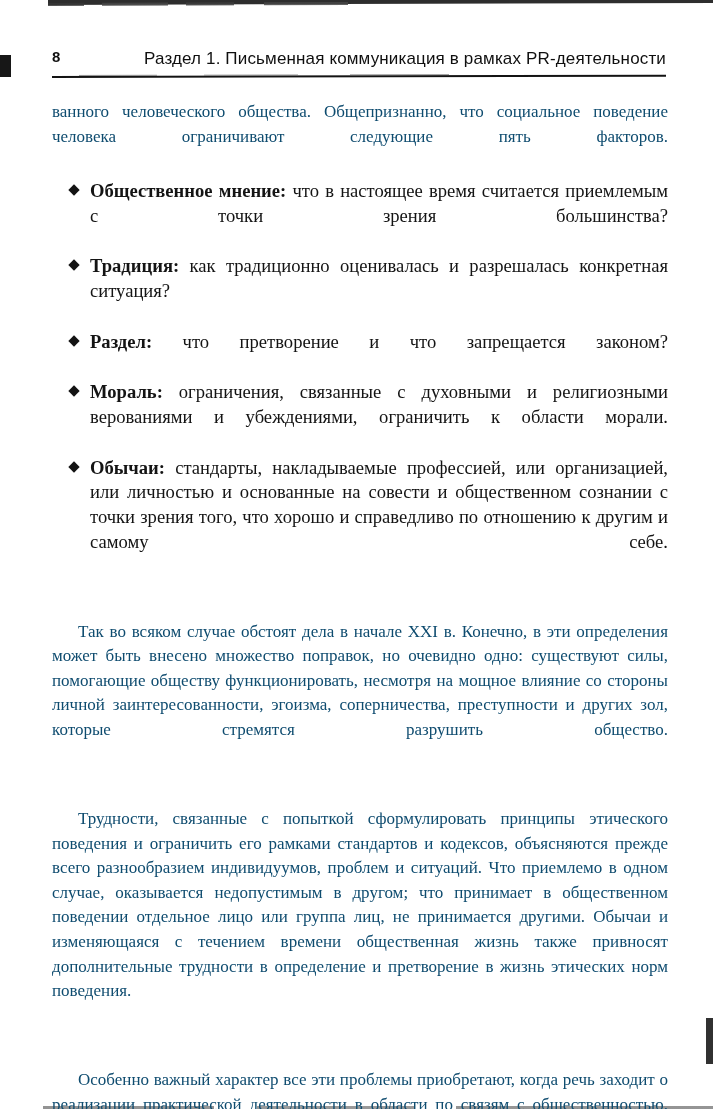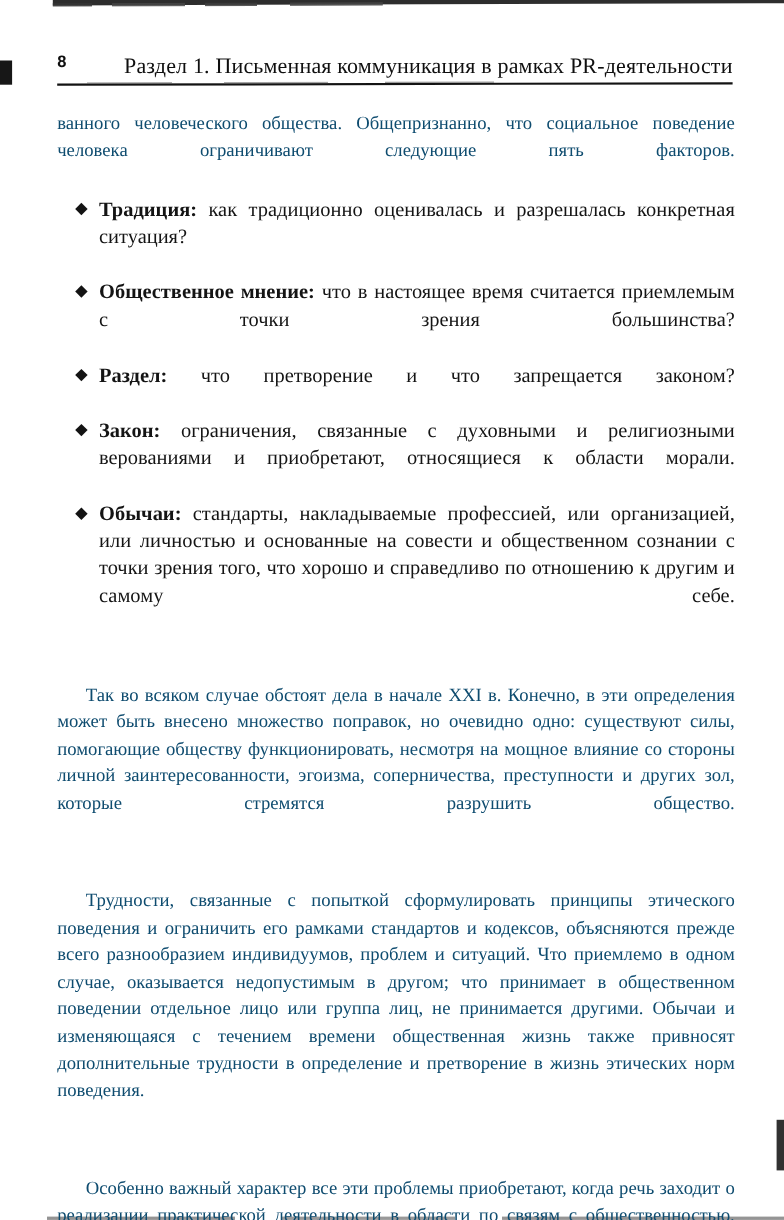--- a/index.html
+++ b/index.html
@@ -86,22 +86,22 @@
     font-family: "Liberation Sans", "DejaVu Sans", sans-serif;
     font-weight: bold;
     font-size: 15px;
     letter-spacing: 0px;
     color: #0c0c0c;
   }
   #head-title {
     position: absolute;
     right: 0;
     top: 1px;
-    font-family: Liberation Serif, serif;
-    font-size: 20px;
+    font-family: Liberation Sans, sans-serif;
+    font-size: 17px;
     letter-spacing: .15px;
     color: #0d0d0d;
     white-space: nowrap;
   }
   #head-rule {
     position: absolute;
     left: 52px;
     top: 76px;
     width: 614px;
     height: 2px;
@@ -201,30 +201,30 @@
     <span id="head-title">Раздел 1. Письменная коммуникация в рамках PR-деятельности</span>
   </div>
   <div id="head-rule"></div>
 
   <div id="content">
 
     <p class="para">ванного человеческого общества. Общепризнанно, что социальное поведение человека ограничивают следующие пять факторов.</p>
 
     <ul id="bullet-list">
       <li>
+        <span class="bullet-mark"></span><span class="term">Общественное мнение:</span><span> что в настоящее время считается приемлемым с точки зрения большинства?</span>
+      </li>
+      <li>
         <span class="bullet-mark"></span><span class="term">Традиция:</span><span> как традиционно оценивалась и разрешалась конкретная ситуация?</span>
       </li>
       <li>
-        <span class="bullet-mark"></span><span class="term">Общественное мнение:</span><span> что в настоящее время считается приемлемым с точки зрения большинства?</span>
-      </li>
-      <li>
         <span class="bullet-mark"></span><span class="term">Раздел:</span><span> что претворение и что запрещается законом?</span>
       </li>
       <li>
-        <span class="bullet-mark"></span><span class="term">Закон:</span><span> ограничения, связанные с духовными и религиозными верованиями и приобретают, относящиеся к области морали.</span>
+        <span class="bullet-mark"></span><span class="term">Мораль:</span><span> ограничения, связанные с духовными и религиозными верованиями и убеждениями, ограничить к области морали.</span>
       </li>
       <li>
         <span class="bullet-mark"></span><span class="term">Обычаи:</span><span> стандарты, накладываемые профессией, или организацией, или личностью и основанные на совести и общественном сознании с точки зрения того, что хорошо и справедливо по отношению к другим и самому себе.</span>
       </li>
     </ul>
 
     <p class="para indent">Так во всяком случае обстоят дела в начале XXI в. Конечно, в эти определения может быть внесено множество поправок, но очевидно одно: существуют силы, помогающие обществу функционировать, несмотря на мощное влияние со стороны личной заинтересованности, эгоизма, соперничества, преступности и других зол, которые стремятся разрушить общество.</p>
     <p class="para indent">Трудности, связанные с попыткой сформулировать принципы этического поведения и ограничить его рамками стандартов и кодексов, объясняются прежде всего разнообразием индивидуумов, проблем и ситуаций. Что приемлемо в одном случае, оказывается недопустимым в другом; что принимает в общественном поведении отдельное лицо или группа лиц, не принимается другими. Обычаи и изменяющаяся с течением времени общественная жизнь также привносят дополнительные трудности в определение и претворение в жизнь этических норм поведения.</p>
     <p class="para indent">Особенно важный характер все эти проблемы приобретают, когда речь заходит о реализации практической деятельности в области по связям с общественностью. Ключевыми моментами с точки зрения соблюдения правовых и этических норм специалистами по связям с общественностью как в их деятельности вообще, так и, особенно, в письменной коммуникации, являются законы относительно распространения информации, нанесения вреда посредством опубликования ложной или намеренно искаженной информации, нарушения прав личности на частную жизнь, нарушения правил корпоративного поведения, несоблюдения этических норм, налагаемых профессией. В приложении приводится текст трех документов (Кодекс Американской ассоциации по связям с общественностью, Афинский кодекс и Декларация професси-</p>
 

